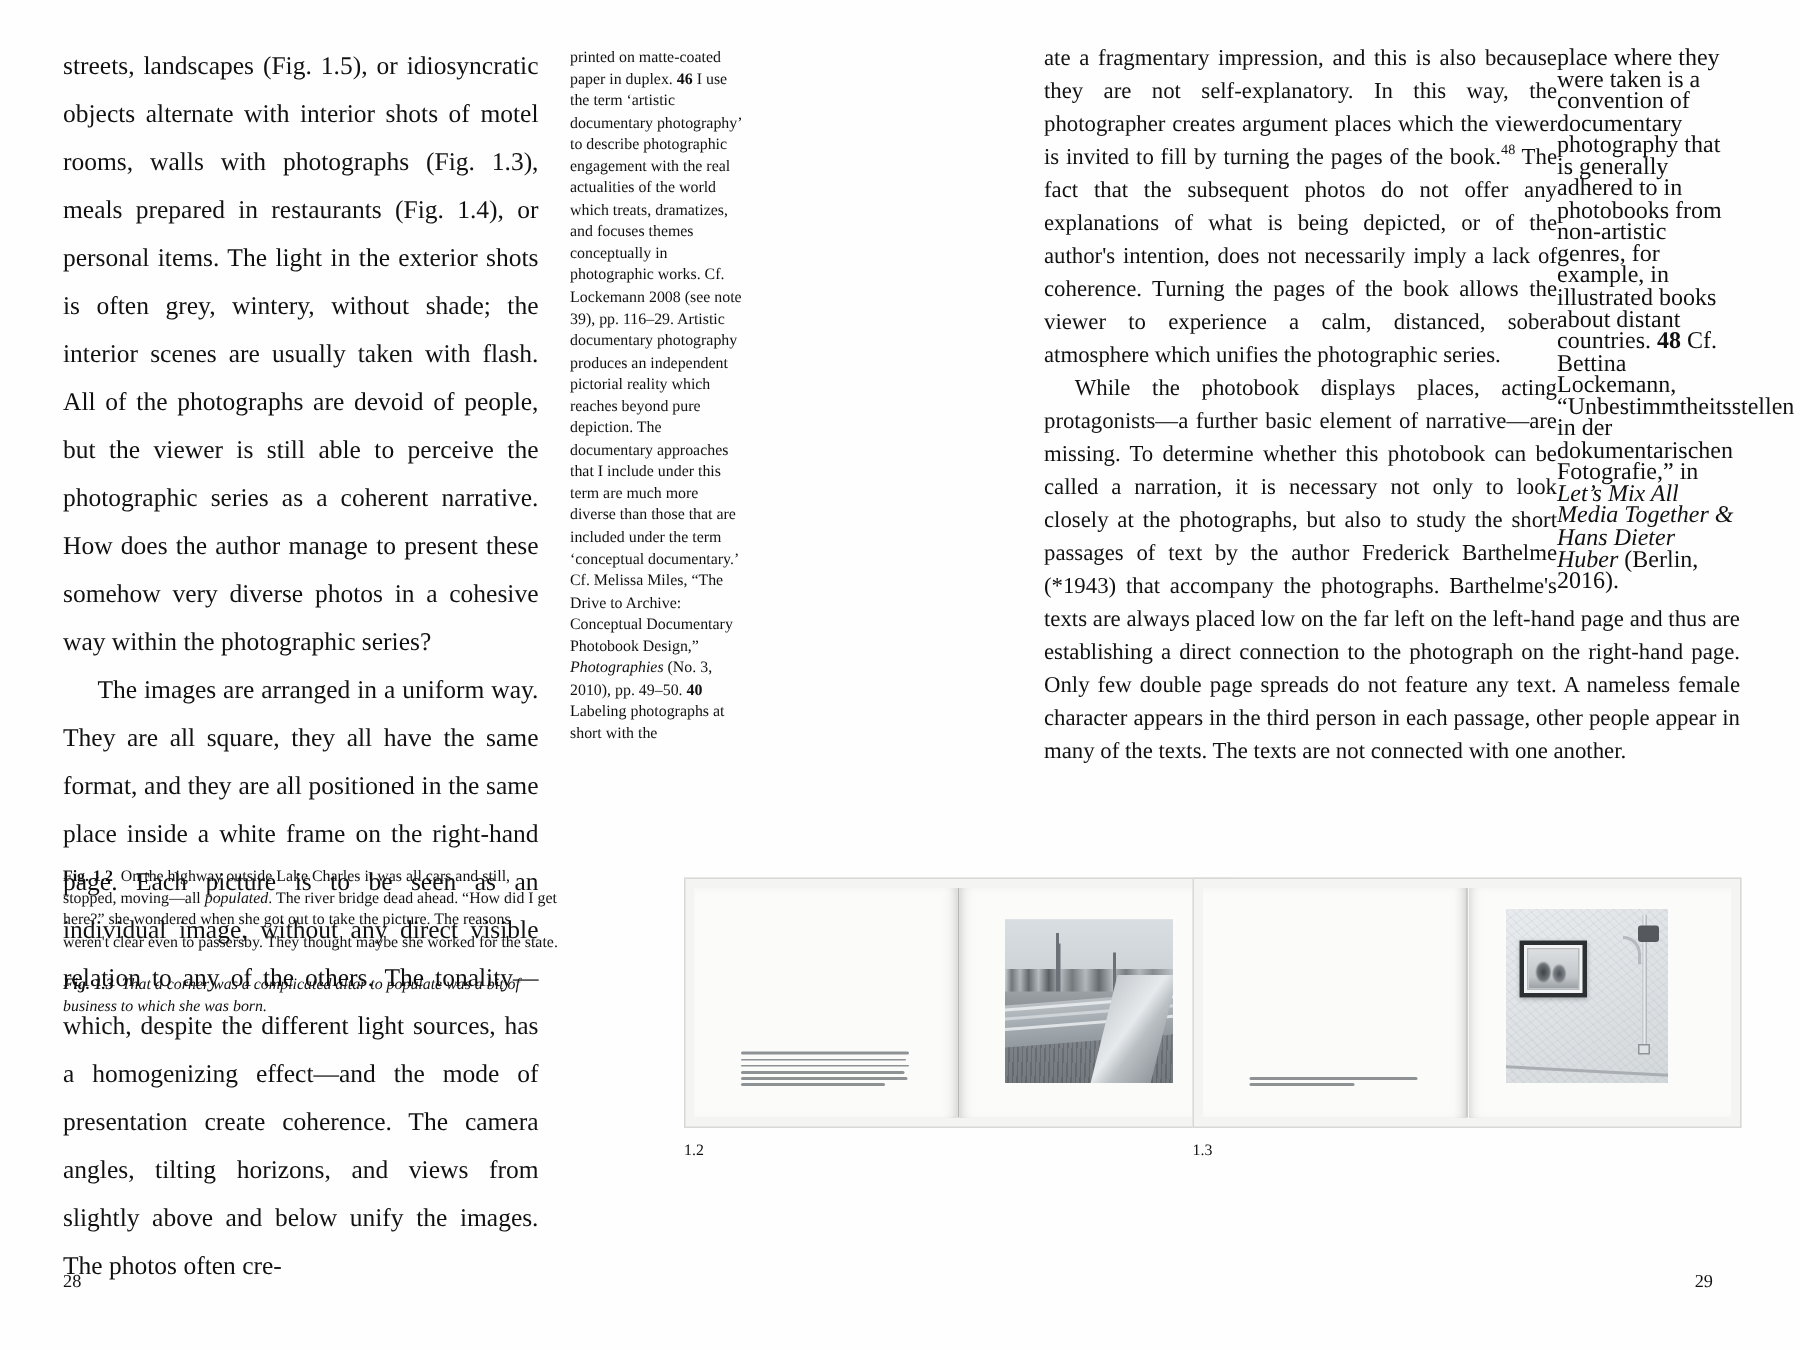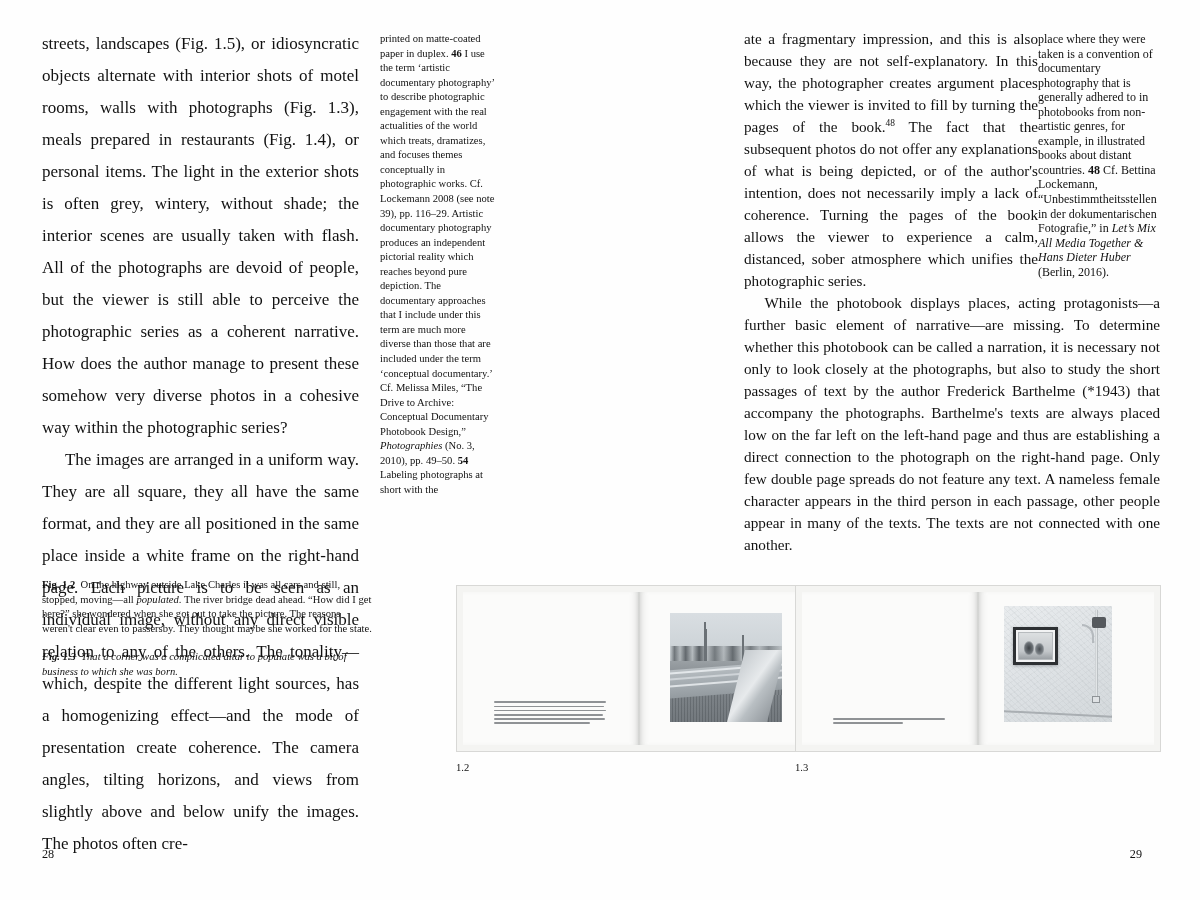--- a/index.html
+++ b/index.html
@@ -55,31 +55,30 @@
     position: absolute;
     left: 654px;
     top: 0;
     width: 464px;
   }
   .col-right-notes {
     float: right;
     width: 122px;
     margin-left: 28px;
     margin-top: 4px;
-    font-size: 12px;
+    font-size: 16px;
     line-height: 14.55px;
     text-align: left;
     shape-outside: border-box;
   }
   .col-right-main {
     font-size: 15.2px;
     line-height: 22.0px;
     text-align: justify;
     hyphens: manual;
-    margin-left: 48px;
   }
 
   p { margin: 0; }
   p.indent { text-indent: 1.35em; }
 
   sup.fn {
     font-size: 0.62em;
     vertical-align: super;
     line-height: 0;
   }
@@ -370,21 +369,21 @@
   <div class="text-area">
 
     <div class="col-left-main">
       <p>streets, landscapes (Fig. 1.5), or idiosyncratic objects alternate with interior shots of motel rooms, walls with photographs (Fig. 1.3), meals prepared in restaurants (Fig. 1.4), or personal items. The light in the exterior shots is often grey, wintery, without shade; the interior scenes are usually taken with flash. All of the photographs are devoid of people, but the viewer is still able to perceive the photographic series as a coherent narrative. How does the author manage to present these somehow very diverse photos in a cohesive way within the photographic series?</p>
       <p class="indent">The images are arranged in a uniform way. They are all square, they all have the same format, and they are all positioned in the same place inside a white frame on the right-hand page. Each picture is to be seen as an individual image, without any direct visible relation to any of the others. The tonality—which, despite the different light sources, has a homogenizing effect—and the mode of presentation create coherence. The camera angles, tilting horizons, and views from slightly above and below unify the images. The photos often cre-</p>
     </div>
 
     <div class="col-left-notes">
       <span>printed on matte-coated paper in duplex.</span>
       <span class="note-num">46</span><span> </span><span>I use the term ‘artistic documentary photography’ to describe photographic engagement with the real actualities of the world which treats, dramatizes, and focuses themes conceptually in photographic works. Cf. Lockemann 2008 (see note 39), pp. 116–29. Artistic documentary photography produces an independent pictorial reality which reaches beyond pure depiction. The documentary approaches that I include under this term are much more diverse than those that are included under the term ‘conceptual documentary.’ Cf. Melissa Miles, “The Drive to Archive: Conceptual Documentary Photobook Design,” </span><i>Photographies</i><span> (No. 3, 2010), pp. 49–50.</span>
-      <span class="note-num">54</span><span> </span><span>Labeling photographs at short with the</span>
+      <span class="note-num">40</span><span> </span><span>Labeling photographs at short with the</span>
     </div>
 
     <div class="col-right-wrap">
 
       <div class="col-right-notes">
         <span>place where they were taken is a convention of documentary photography that is generally adhered to in photobooks from non-artistic genres, for example, in illustrated books about distant countries.</span>
         <span class="note-num">48</span><span> </span><span>Cf. Bettina Lockemann, “Unbestimmtheitsstellen in der dokumentarischen Fotografie,” in </span><i>Let’s Mix All Media Together &amp; Hans Dieter Huber</i><span> (Berlin, 2016).</span>
       </div>
 
       <div class="col-right-main">

